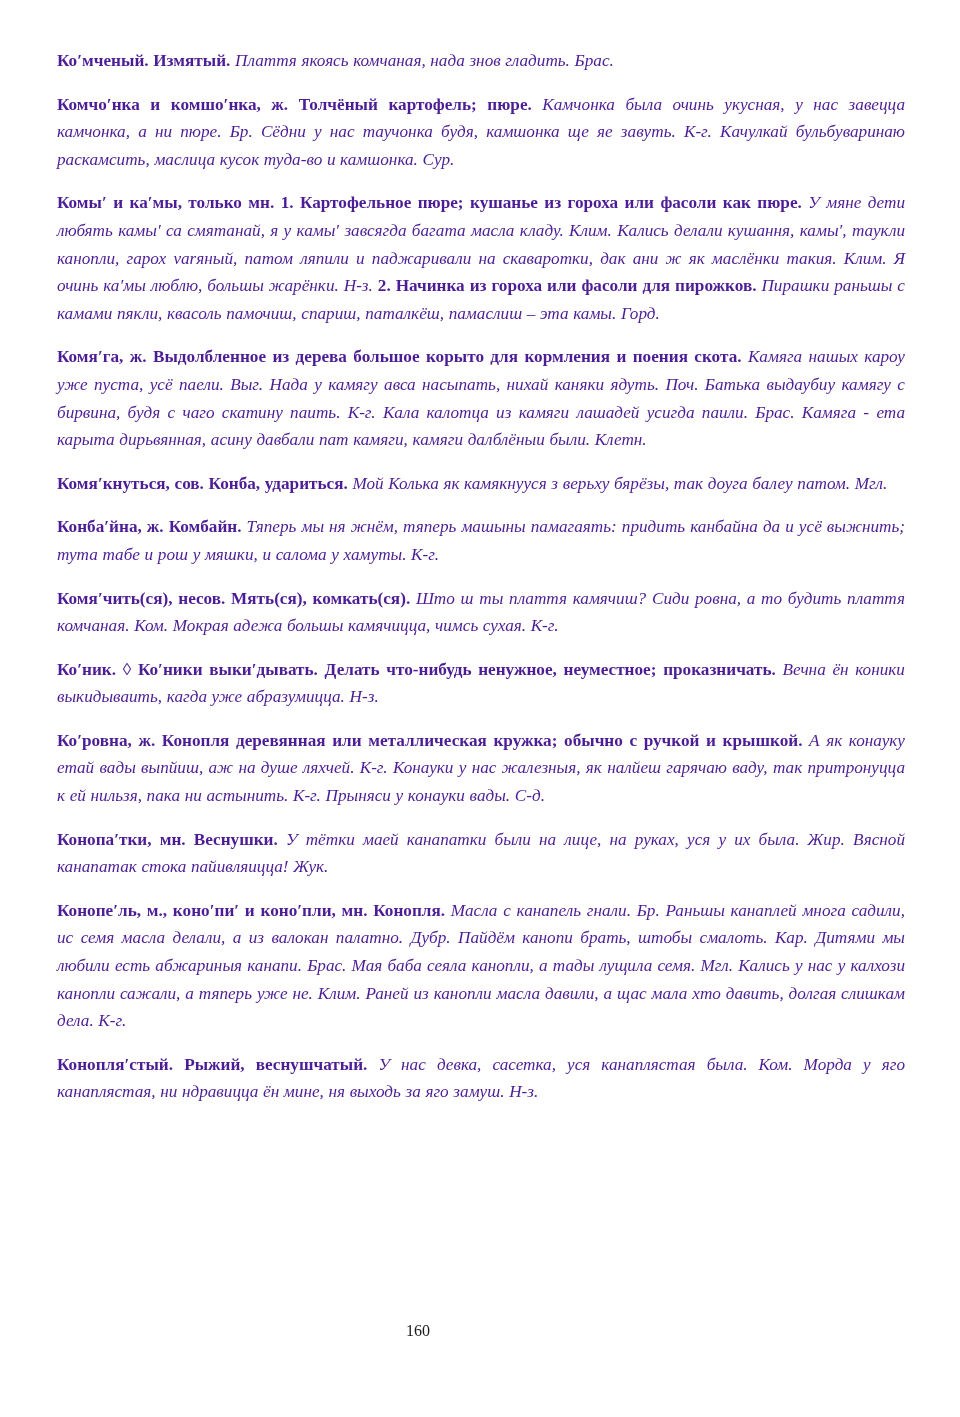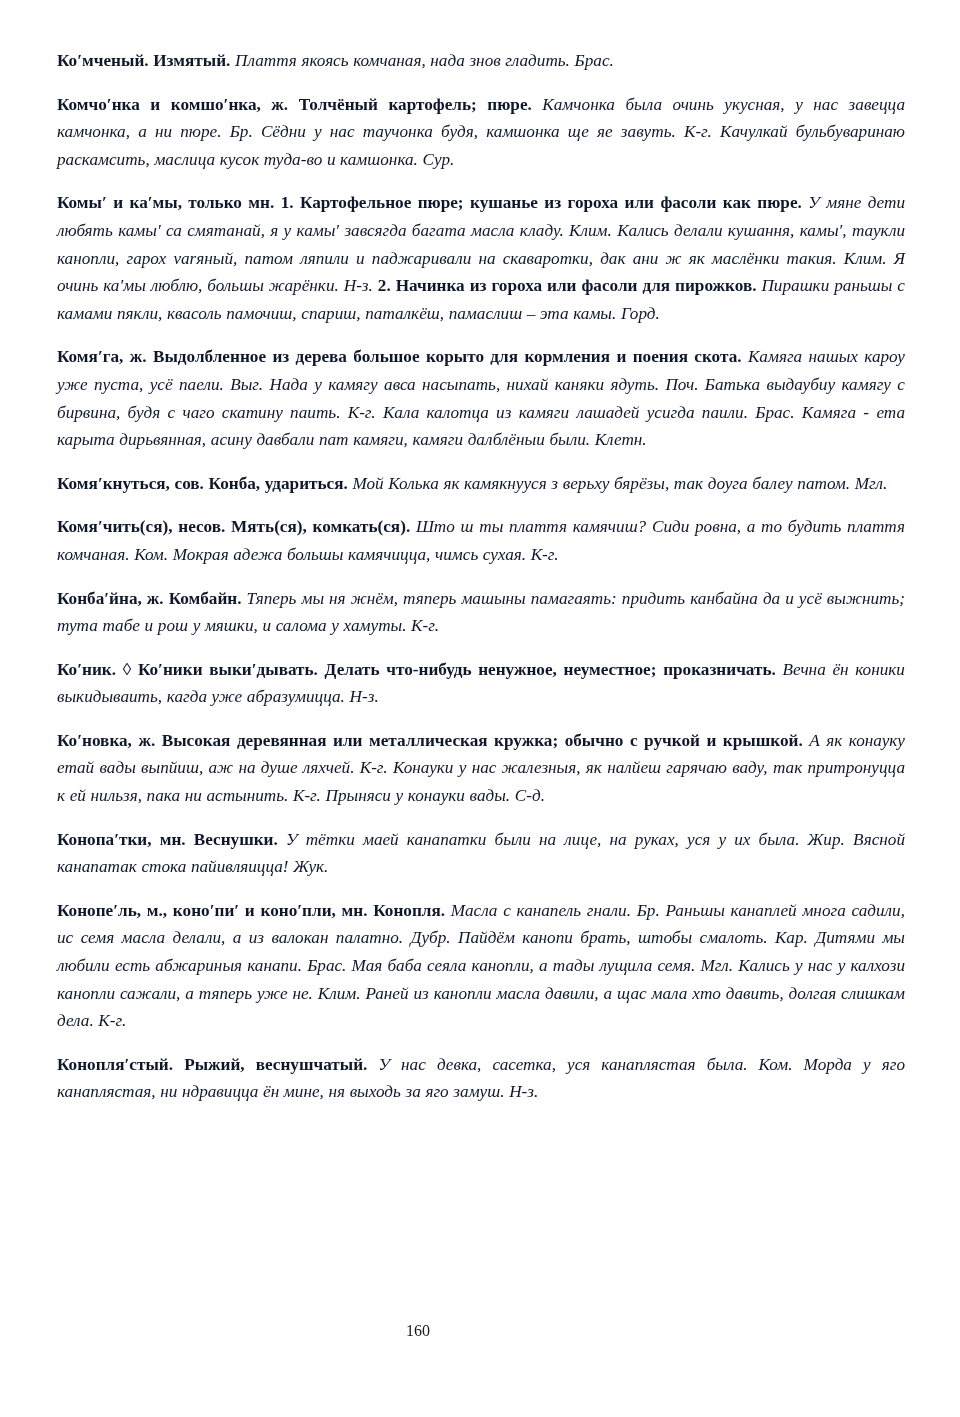--- a/index.html
+++ b/index.html
@@ -21,21 +21,21 @@
     left: 57px;
     top: 47px;
     width: 848px;
   }
   .entry {
     font-family: "Liberation Serif", "DejaVu Serif", serif;
     font-size: 17.2px;
     line-height: 27.6px;
     text-align: justify;
     text-justify: inter-word;
-    color: #0f172a;
+    color: #4c1d95;
     margin: 0 0 16px 0;
     hyphens: manual;
     word-spacing: 0.02em;
   }
   .entry:last-of-type {
     margin-bottom: 0;
   }
   .hw {
     font-weight: bold;
     font-style: normal;
@@ -99,42 +99,42 @@
     </p>
 
 
     <p class="entry">
       <span class="hw">Комя′кнуться, сов.</span>
       <span class="df">Конба, удариться.</span>
       <span class="ex">Мой Колька як камякнууся з верьху бярёзы, так доуга балеу патом. Мгл.</span>
     </p>
 
     <p class="entry">
+      <span class="hw">Конба′йна, ж.</span>
+      <span class="df">Комбайн.</span>
+      <span class="ex">Тяперь мы ня жнём, тяперь машыны памагаять: придить канбайна да и усё выжнить; тута табе и рош у мяшки, и салома у хамуты. К-г.</span>
+    </p>
+
+    <p class="entry">
       <span class="hw">Комя′чить(ся), несов.</span>
       <span class="df">Мять(ся), комкать(ся).</span>
       <span class="ex">Што ш ты плаття камячиш? Сиди ровна, а то будить плаття комчаная. Ком. Мокрая адежа большы камячицца, чимсь сухая. К-г.</span>
-    </p>
-
-    <p class="entry">
-      <span class="hw">Конба′йна, ж.</span>
-      <span class="df">Комбайн.</span>
-      <span class="ex">Тяперь мы ня жнём, тяперь машыны памагаять: придить канбайна да и усё выжнить; тута табе и рош у мяшки, и салома у хамуты. К-г.</span>
     </p>
 
     <p class="entry">
       <span class="hw">Ко′ник.</span>
       <span class="lozenge">◊</span>
       <span class="hw">Ко′ники выки′дывать.</span>
       <span class="df">Делать что-нибудь ненужное, неуместное; проказничать.</span>
       <span class="ex">Вечна ён коники выкидываить, кагда уже абразумицца. Н-з.</span>
     </p>
 
     <p class="entry">
-      <span class="hw">Ко′новка, ж.</span>
-      <span class="df">Высокая деревянная или металлическая кружка; обычно с ручкой и крышкой.</span>
+      <span class="hw">Ко′ровна, ж.</span>
+      <span class="df">Конопля деревянная или металлическая кружка; обычно с ручкой и крышкой.</span>
       <span class="ex">А як конауку етай вады выпйиш, аж на душе ляхчей. К-г. Конауки у нас жалезныя, як налйеш гарячаю ваду, так притронуцца к ей нильзя, пака ни астынить. К-г. Прыняси у конауки вады. С-д.</span>
     </p>
 
     <p class="entry">
       <span class="hw">Конопа′тки, мн.</span>
       <span class="df">Веснушки.</span>
       <span class="ex">У тётки маей канапатки были на лице, на руках, уся у их была. Жир. Вясной канапатак стока пайивляицца! Жук.</span>
     </p>
 
     <p class="entry">

